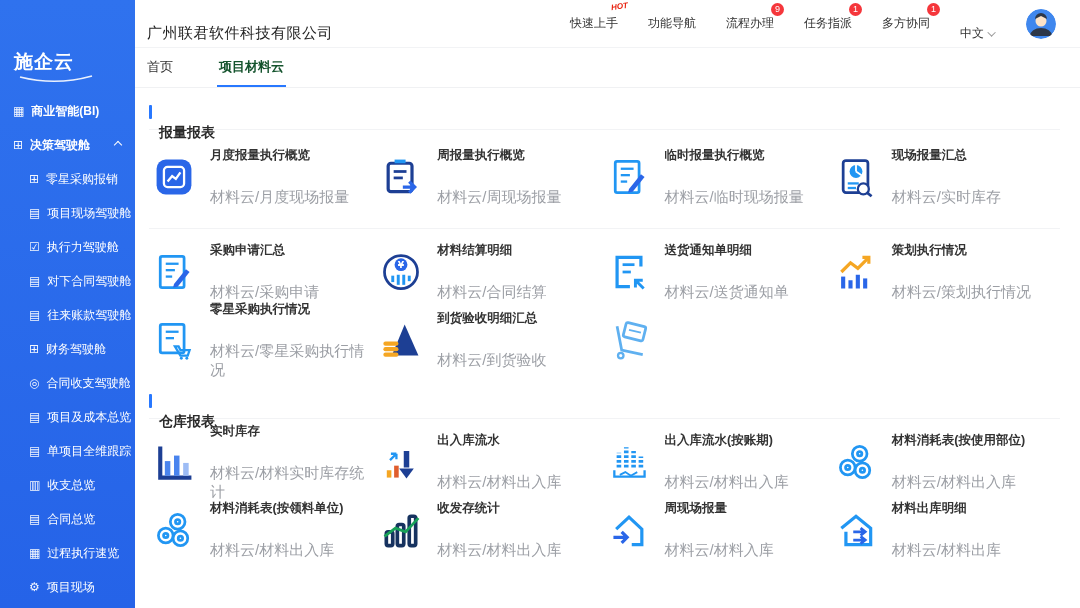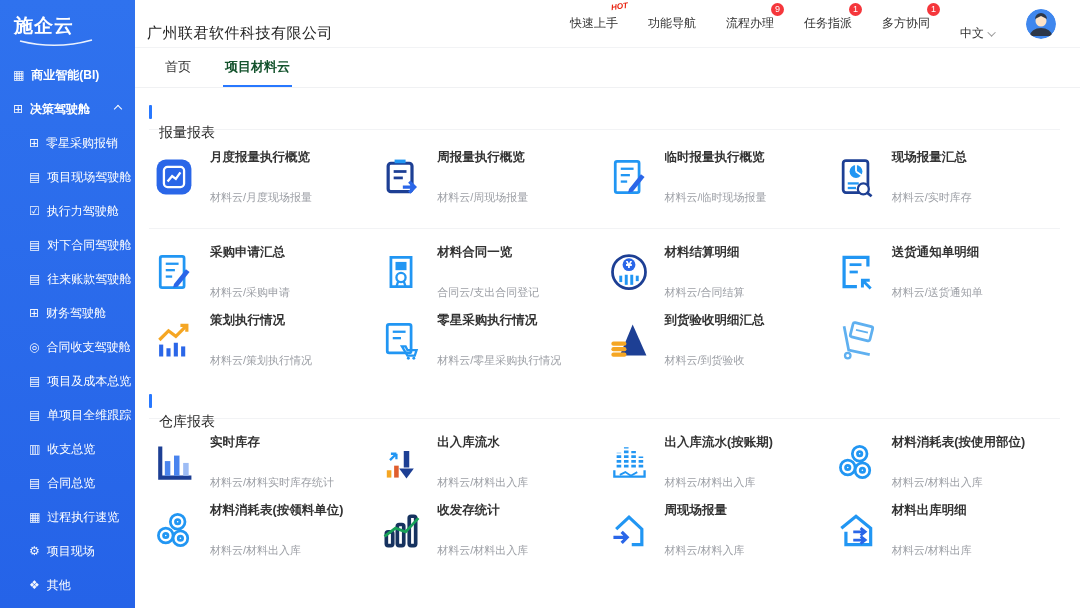--- a/index.html
+++ b/index.html
@@ -3,21 +3,21 @@
 <meta charset="utf-8">
 <style>
   * { margin:0; padding:0; box-sizing:border-box; }
   html,body { width:1080px; height:608px; overflow:hidden; background:#fff;
     font-family:"Liberation Sans","DejaVu Sans",sans-serif; }
   .app { display:flex; width:100%; height:100%; }
 
   
   .sidebar { width:135px; min-width:135px; height:100%;
     background:linear-gradient(180deg,#2f72ee 0%,#2563e8 100%); color:#fff; }
-  .logo { padding:13px 0 0 14px; }
+  .logo { padding:13px 0 0 14px;margin-top:36px; }
   .logo-text { font-size:19px; font-weight:bold; letter-spacing:1px; }
   .logo-swoosh { display:block; margin-left:4px; }
   .menu { margin-top:10px; }
   .mi { display:flex; align-items:center; height:34px; padding-left:13px;
     font-size:12px; cursor:pointer; white-space:nowrap; }
   .mi.l1 { padding-left:29px; }
   .mi-icon { font-size:12px; margin-right:7px; opacity:.95; }
   .mi.l0 .mi-label { font-weight:bold; }
   .chev { margin-left:auto; margin-right:14px; width:6px; height:6px;
     border-left:1.5px solid #fff; border-top:1.5px solid #fff;
@@ -34,42 +34,42 @@
     font-size:9px; line-height:13px; min-width:13px; text-align:center;
     border-radius:8px; padding:0 2px; }
   .hot { position:absolute; top:-13px; right:-10px; color:#e8220f; font-size:8px;
     font-weight:bold; font-style:italic; transform:rotate(-8deg); }
   .lang { display:flex; align-items:center; gap:6px;margin-top:20px; }
   .chev-down { width:6px; height:6px; border-left:1.5px solid #999;
     border-bottom:1.5px solid #999; transform:rotate(-45deg) translateY(-2px); }
   .avatar { width:30px; height:30px; border-radius:50%; overflow:hidden; cursor:pointer; }
 
   
-  .tabs { display:flex; gap:30px; padding-left:28px; border-bottom:1px solid #f0f1f3;
+  .tabs { display:flex; gap:42px; padding-left:10px; border-bottom:1px solid #f0f1f3;
     height:40px; }
   .tab { font-size:13px; color:#333; display:flex; align-items:center;
     border-bottom:2px solid transparent; cursor:pointer; padding:0 2px; }
   .tab.active { color:#14532d; font-weight:bold; border-bottom-color:#2878ff; }
 
   
   .content { padding:0 20px 0 14px; flex:1; overflow:hidden; }
   .sec-head { display:flex; align-items:center; margin-top:13px; height:22px; }
   .sec-bar { width:3px; height:14px; background:#2878ff; border-radius:1px; margin-right:7px; }
-  .sec-title { font-size:14px; font-weight:normal; color:#2b2b2b;margin-top:41px; }
+  .sec-title { font-size:14px; font-weight:bold; color:#2b2b2b;margin-top:41px; }
   .sec-div { border-bottom:1px solid #f2f3f5; margin-top:6px; }
   .cards { display:grid; grid-template-columns:repeat(4,1fr);
     padding:16px 0 10px 2px; row-gap:14px; }
   .cards.first { padding:20px 0 18px 2px; }
   .card { display:flex; align-items:center; gap:13px; height:54px; cursor:pointer; }
   .cicon { width:46px; height:46px; flex:none; display:flex; align-items:center;
     justify-content:center; }
   .cicon svg { width:44px; height:44px; }
   .ctext { display:flex; flex-direction:column; gap:24px; }
   .ctitle { font-size:12.5px; font-weight:bold; color:#333; }
-  .csub { font-size:11px; color:#9c9fa5; }
+  .csub { font-size:15px; color:#9c9fa5; }
 </style>
 </head>
 <body>
 
 <svg style="position:absolute;width:0;height:0" aria-hidden="true">
   <defs>
     <symbol id="i-doc-chart" viewBox="0 0 48 48">
       <rect x="5" y="5" width="38" height="38" rx="10" fill="#2a66e8"></rect>
       <rect x="13" y="13" width="22" height="22" rx="4" fill="none" stroke="#fff" stroke-width="2.5"></rect>
       <polyline points="17,29 22,23 26,26 31,19" stroke="#fff" stroke-width="2.5" fill="none"></polyline>
@@ -426,31 +426,20 @@
                 </svg>
               </span>
             <span class="ctext">
                 <span class="ctitle">采购申请汇总</span>
                 <span class="csub">材料云/采购申请</span>
               </span>
           </div>
           <div class="card">
             <span class="cicon">
                 <svg viewBox="0 0 48 48">
-                  <use href="#i-doc-seal"></use>
-                </svg>
-              </span>
-            <span class="ctext">
-                <span class="ctitle">材料合同一览</span>
-                <span class="csub">合同云/支出合同登记</span>
-              </span>
-          </div>
-          <div class="card">
-            <span class="cicon">
-                <svg viewBox="0 0 48 48">
                   <use href="#i-coin"></use>
                 </svg>
               </span>
             <span class="ctext">
                 <span class="ctitle">材料结算明细</span>
                 <span class="csub">材料云/合同结算</span>
               </span>
           </div>
           <div class="card">
             <span class="cicon">

